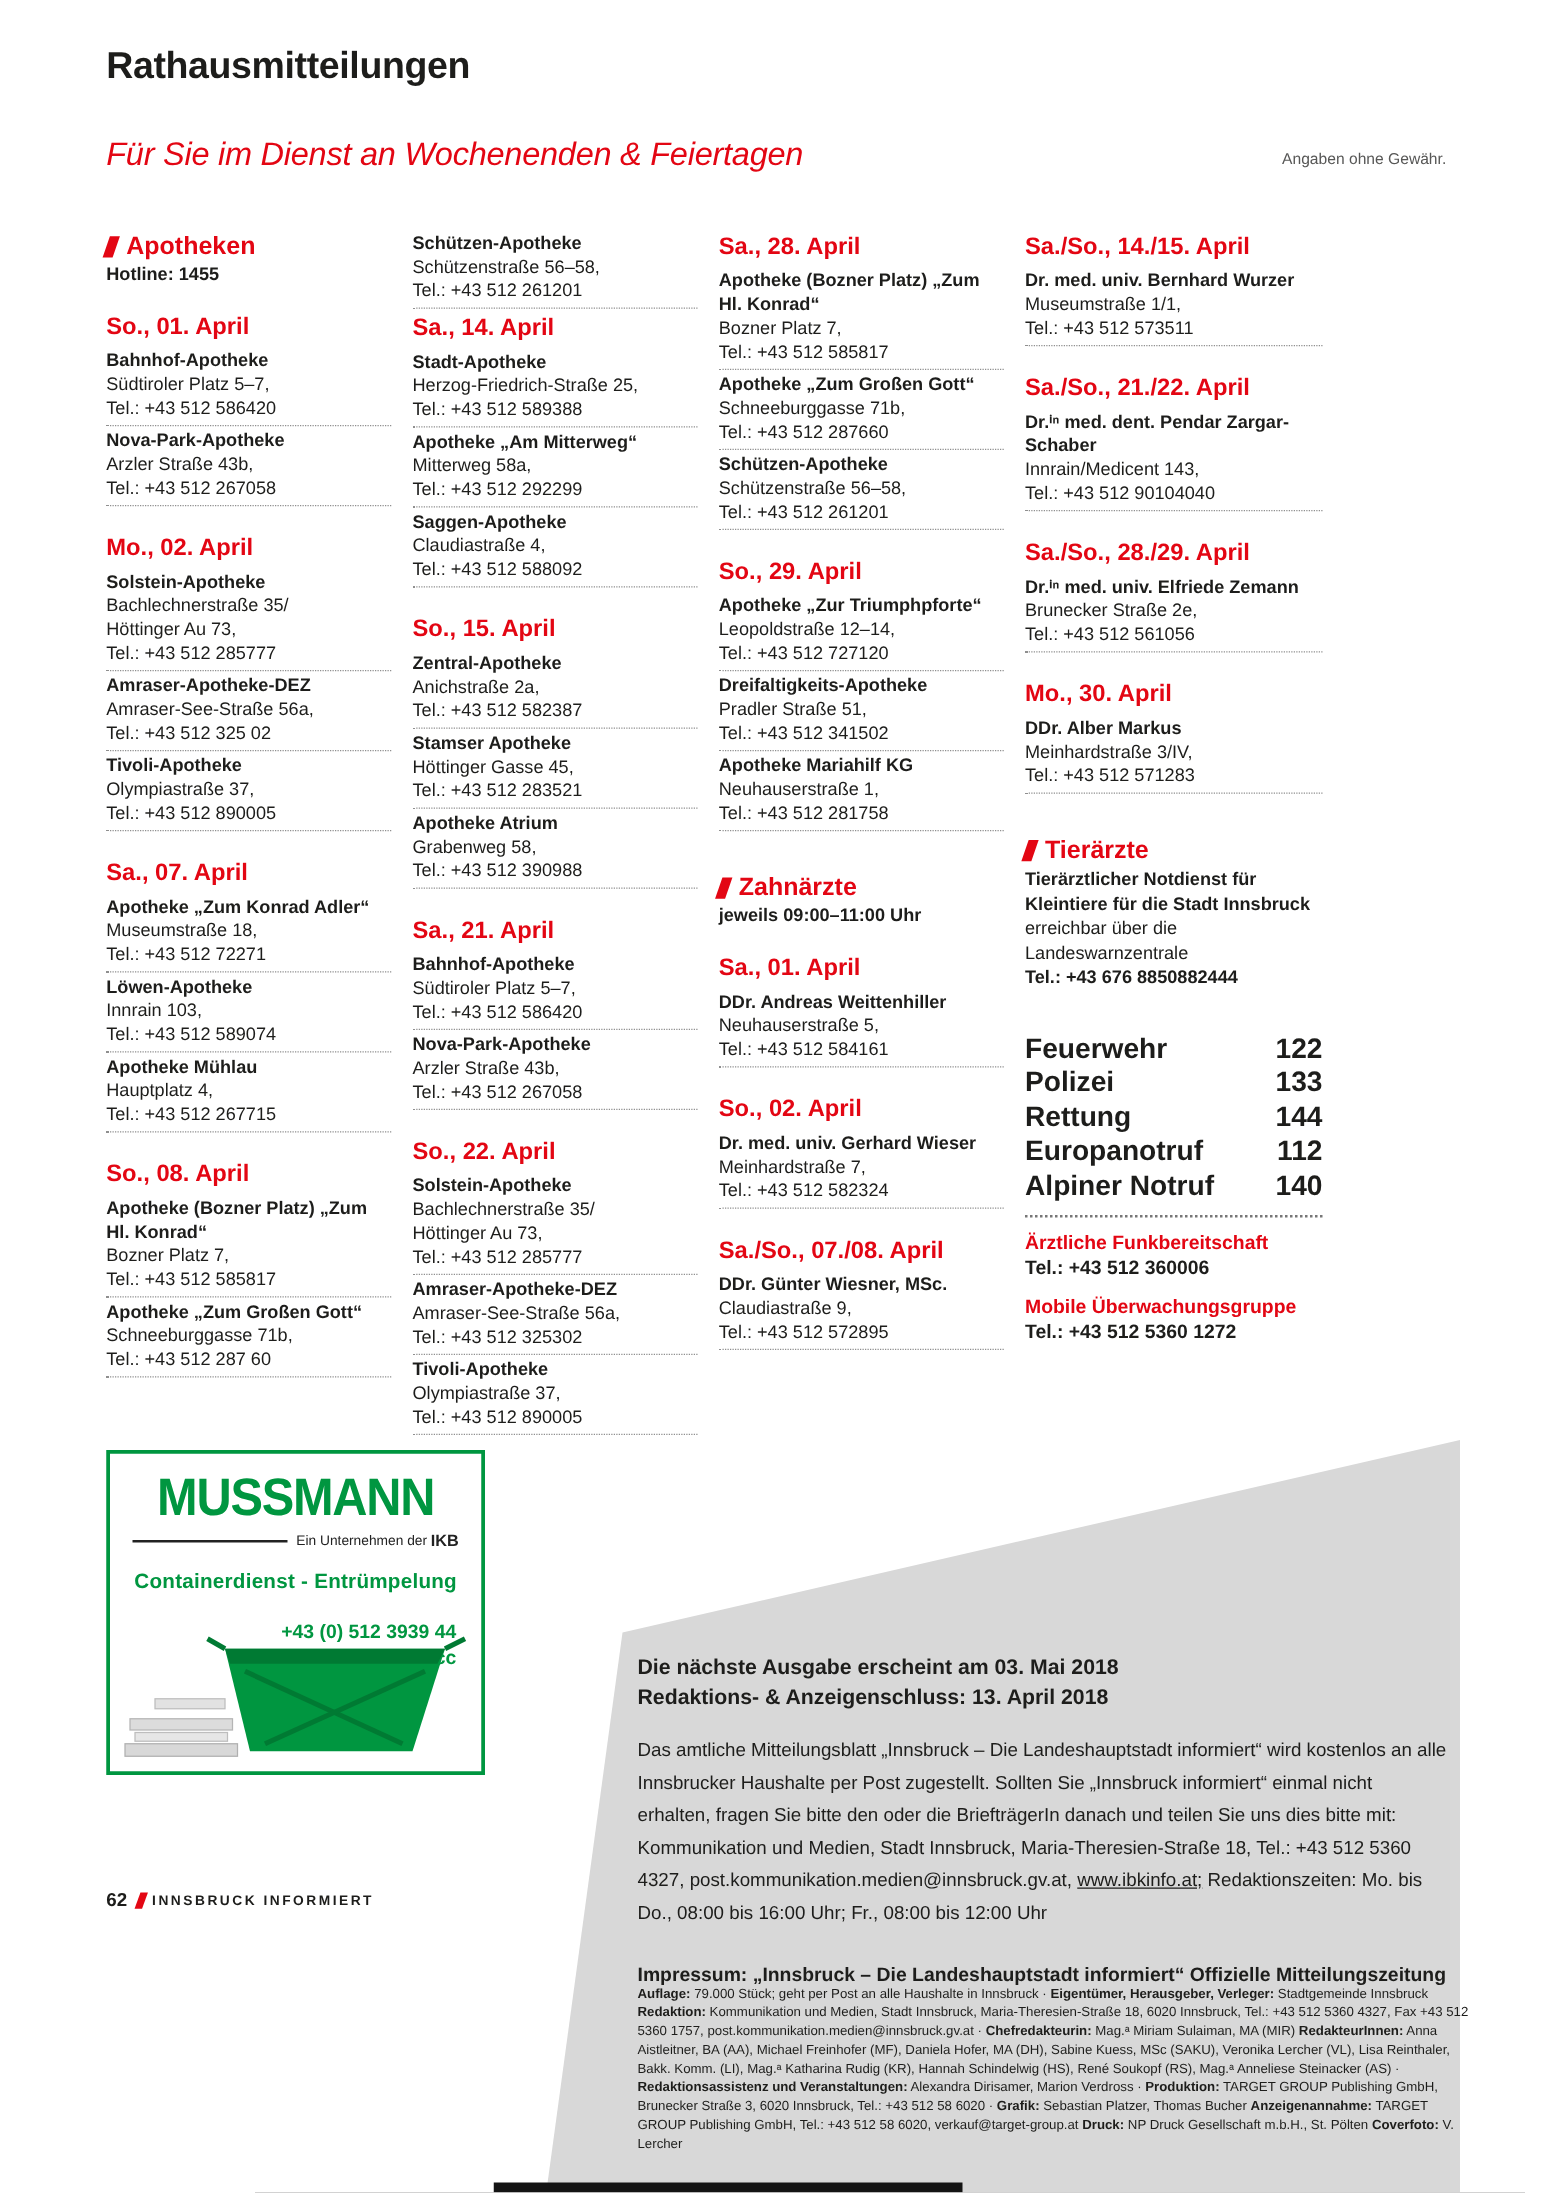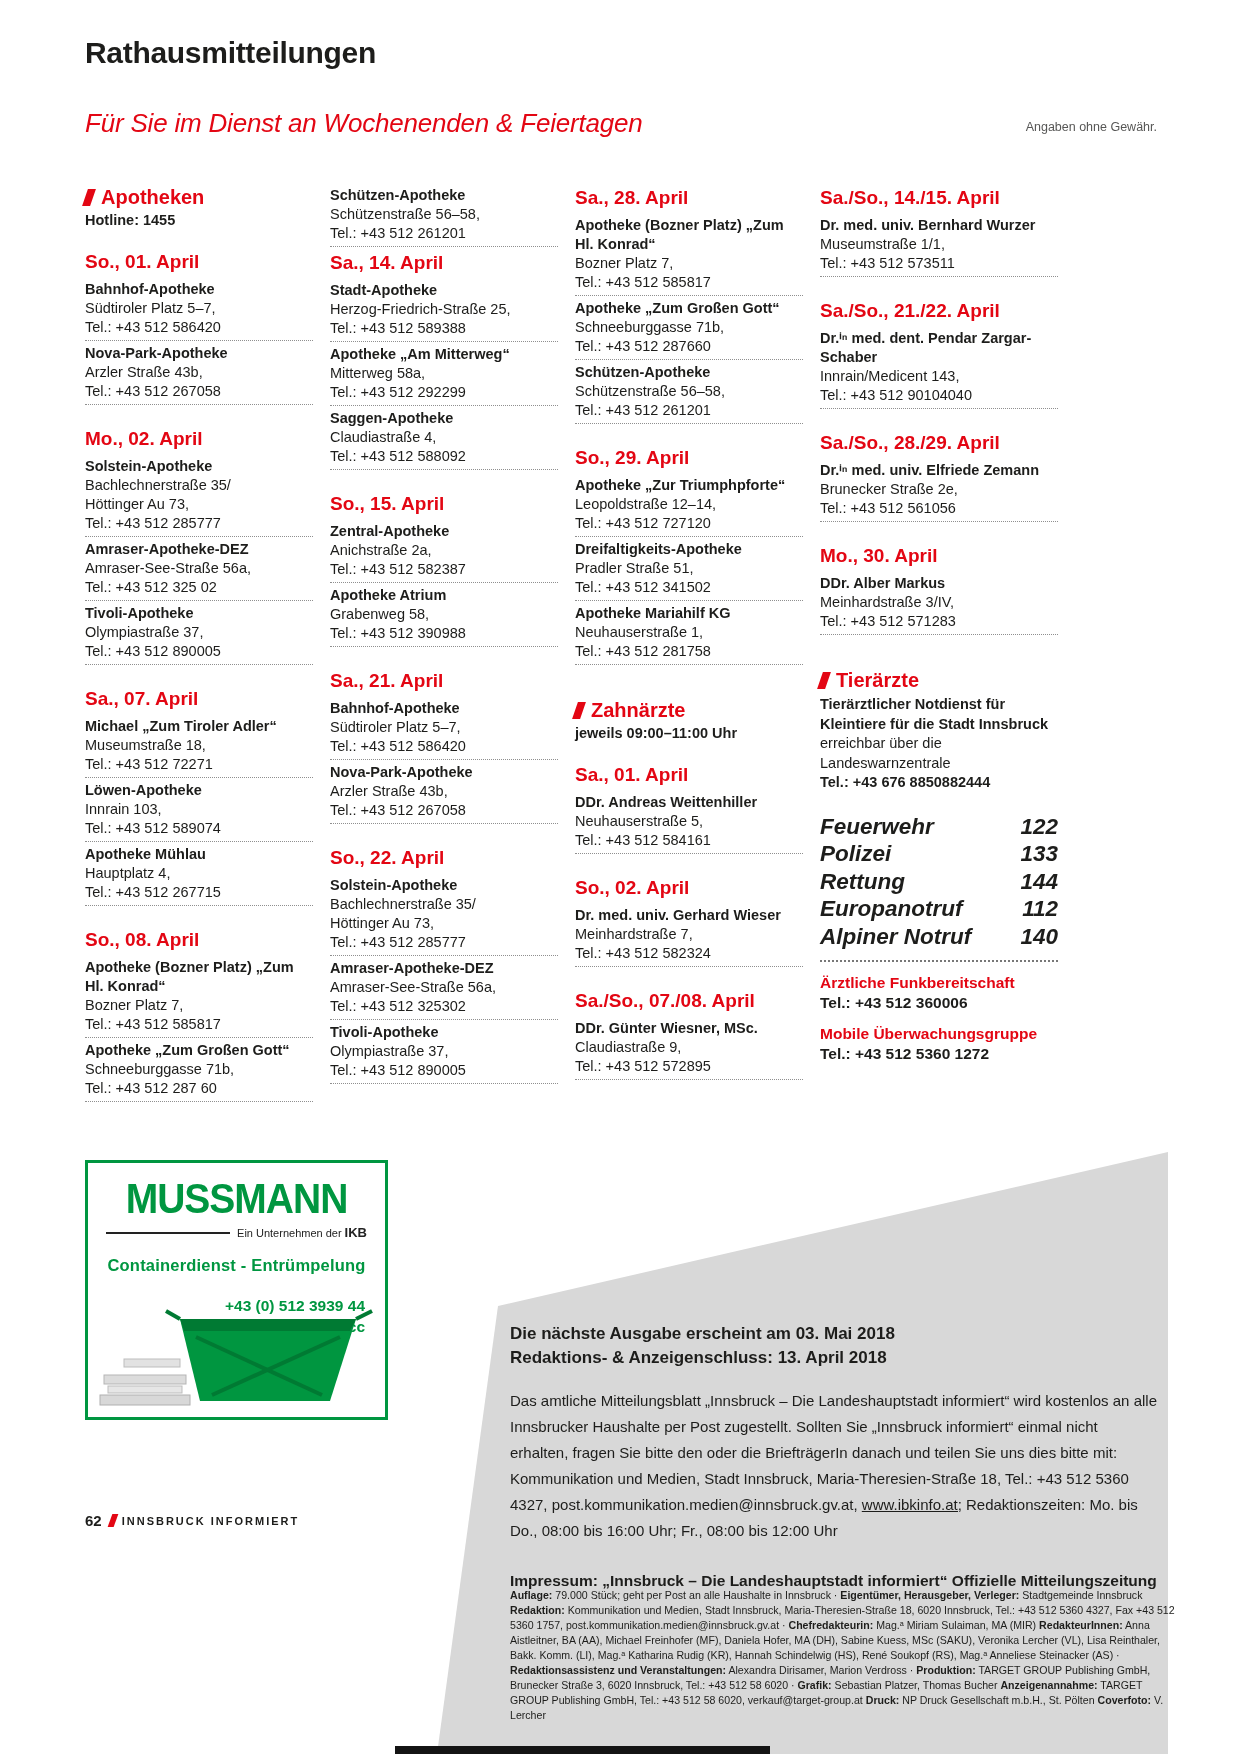--- a/index.html
+++ b/index.html
@@ -18,21 +18,21 @@
   .col>:first-child{margin-top:0!important;}
   .sec-head{display:flex;gap:8px;align-items:center;margin:34px 0 3px;}
   .slash{display:inline-block;width:8px;height:17px;background:var(--red);transform:skewX(-19deg);}
   .sec-title{font-size:20px;font-weight:800;color:var(--red);}
   .sec-sub{font-size:14.5px;font-weight:700;margin-bottom:4px;}
   h3.date{font-size:19px;line-height:24px;margin:22px 0 6px;color:var(--red);font-weight:800;}
   h3.date.tight{margin-top:4px;}
   .entry{font-size:14.5px;line-height:19px;margin-bottom:3px;padding-bottom:3px;border-bottom:1.5px dotted #8f8f8f;}
   .ename{font-weight:700;}
   .richtext{font-size:14.5px;line-height:19.5px;margin-top:2px;}
-  .hotlines{margin-top:20px;padding-bottom:10px;border-bottom:2px dotted #777;font-style:italic;}
+  .hotlines{margin-top:32px;padding-bottom:10px;border-bottom:2px dotted #777;}
   .hotline-row{display:flex;justify-content:space-between;font-size:22.5px;font-weight:800;line-height:27.5px;}
   .contact-label{margin-top:11px;color:var(--red);font-weight:800;font-size:15.5px;line-height:20px;}
   .contact-tel{font-weight:800;font-size:15.5px;line-height:20px;}
 
   .gray-bg{position:absolute;left:0;top:1140px;width:1240px;height:614px;background:var(--gray);
     clip-path:polygon(498px 166px,1168px 12px,1168px 614px,437px 614px);}
 
   .ad{position:absolute;left:85px;top:1160px;width:303px;height:260px;border:3px solid var(--green);background:#fff;z-index:2;}
   .ad-logo{margin:14px 10px 0;text-align:center;font-size:39px;font-weight:800;color:var(--green);letter-spacing:-1px;transform:scaleY(1.08);}
   .ad-tagline{margin:4px 18px 0;display:flex;align-items:center;font-size:11px;color:#222;}
@@ -98,21 +98,21 @@
         <div class="eline">Amraser-See-Straße 56a,</div>
         <div class="eline">Tel.: +43 512 325 02</div>
       </div>
       <div class="entry">
         <div class="ename">Tivoli-Apotheke</div>
         <div class="eline">Olympiastraße 37,</div>
         <div class="eline">Tel.: +43 512 890005</div>
       </div>
       <h3 class="date">Sa., 07. April</h3>
       <div class="entry">
-        <div class="ename">Michael „Zum Tiroler Adler“</div>
+        <div class="ename">Apotheke „Zum Konrad Adler“</div>
         <div class="eline">Museumstraße 18,</div>
         <div class="eline">Tel.: +43 512 72271</div>
       </div>
       <div class="entry">
         <div class="ename">Löwen-Apotheke</div>
         <div class="eline">Innrain 103,</div>
         <div class="eline">Tel.: +43 512 589074</div>
       </div>
       <div class="entry">
         <div class="ename">Apotheke Mühlau</div>
@@ -151,20 +151,25 @@
       <div class="entry">
         <div class="ename">Saggen-Apotheke</div>
         <div class="eline">Claudiastraße 4,</div>
         <div class="eline">Tel.: +43 512 588092</div>
       </div>
       <h3 class="date">So., 15. April</h3>
       <div class="entry">
         <div class="ename">Zentral-Apotheke</div>
         <div class="eline">Anichstraße 2a,</div>
         <div class="eline">Tel.: +43 512 582387</div>
+      </div>
+      <div class="entry">
+        <div class="ename">Stamser Apotheke</div>
+        <div class="eline">Höttinger Gasse 45,</div>
+        <div class="eline">Tel.: +43 512 283521</div>
       </div>
       <div class="entry">
         <div class="ename">Apotheke Atrium</div>
         <div class="eline">Grabenweg 58,</div>
         <div class="eline">Tel.: +43 512 390988</div>
       </div>
       <h3 class="date">Sa., 21. April</h3>
       <div class="entry">
         <div class="ename">Bahnhof-Apotheke</div>
         <div class="eline">Südtiroler Platz 5–7,</div>

